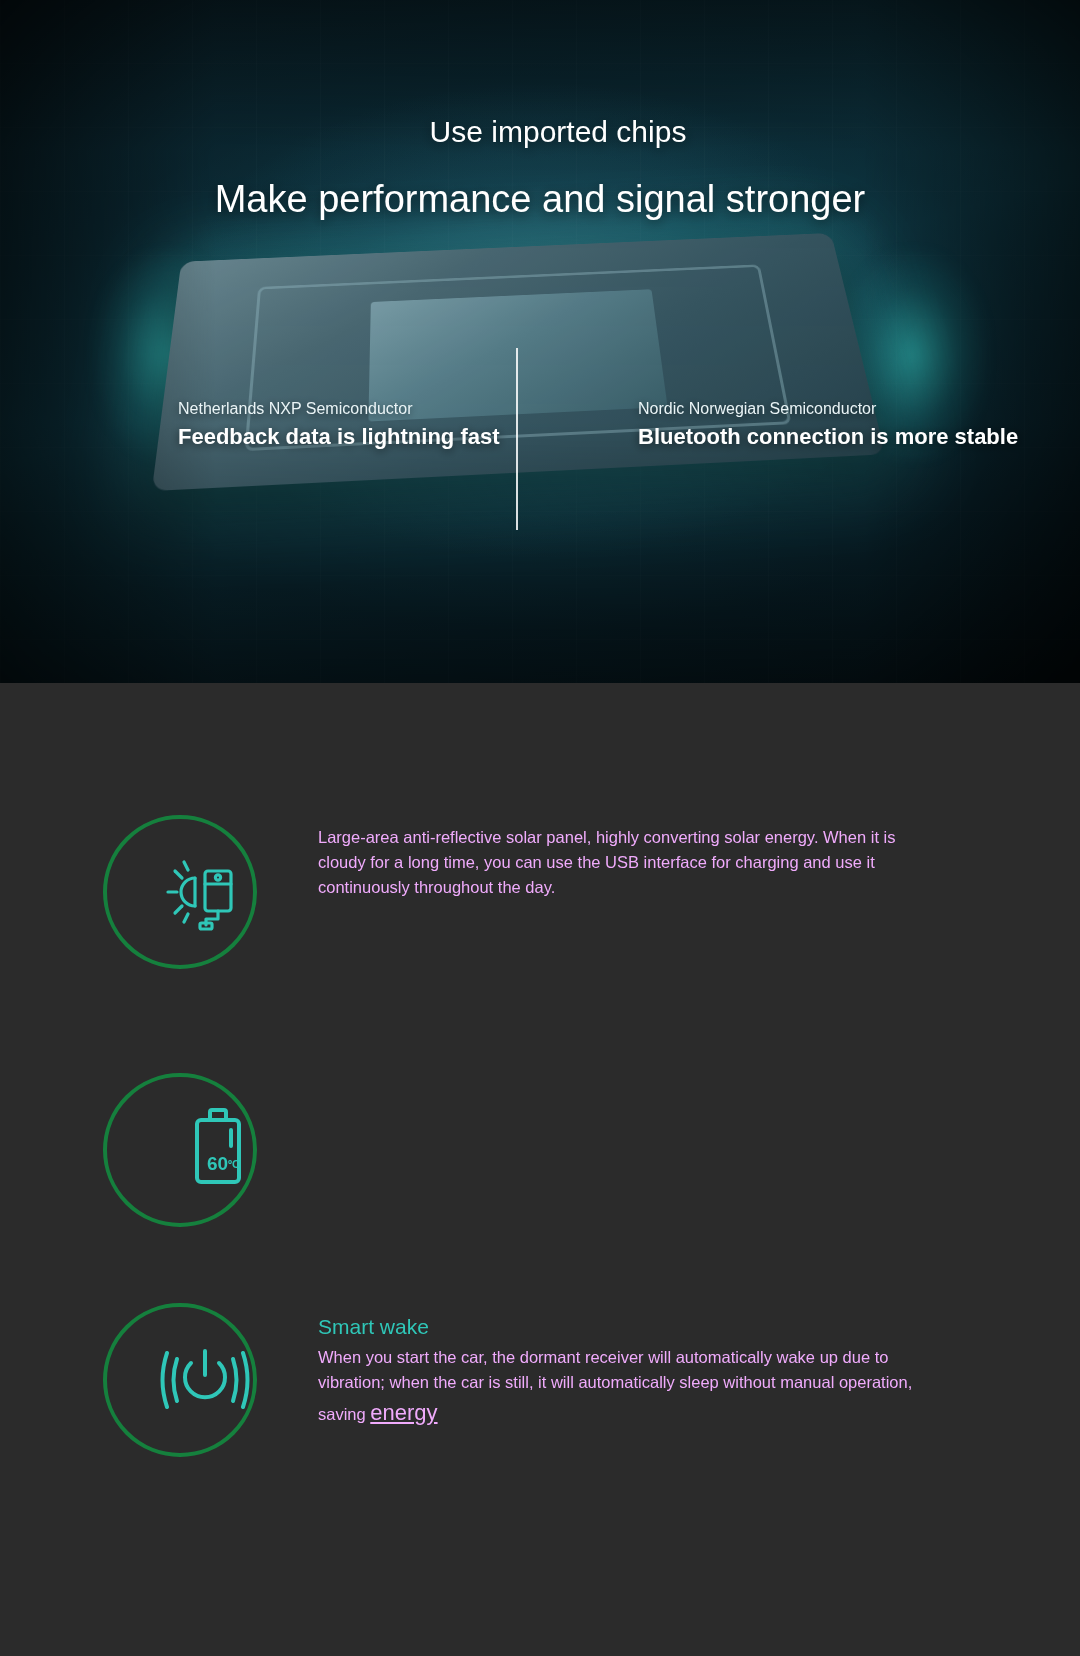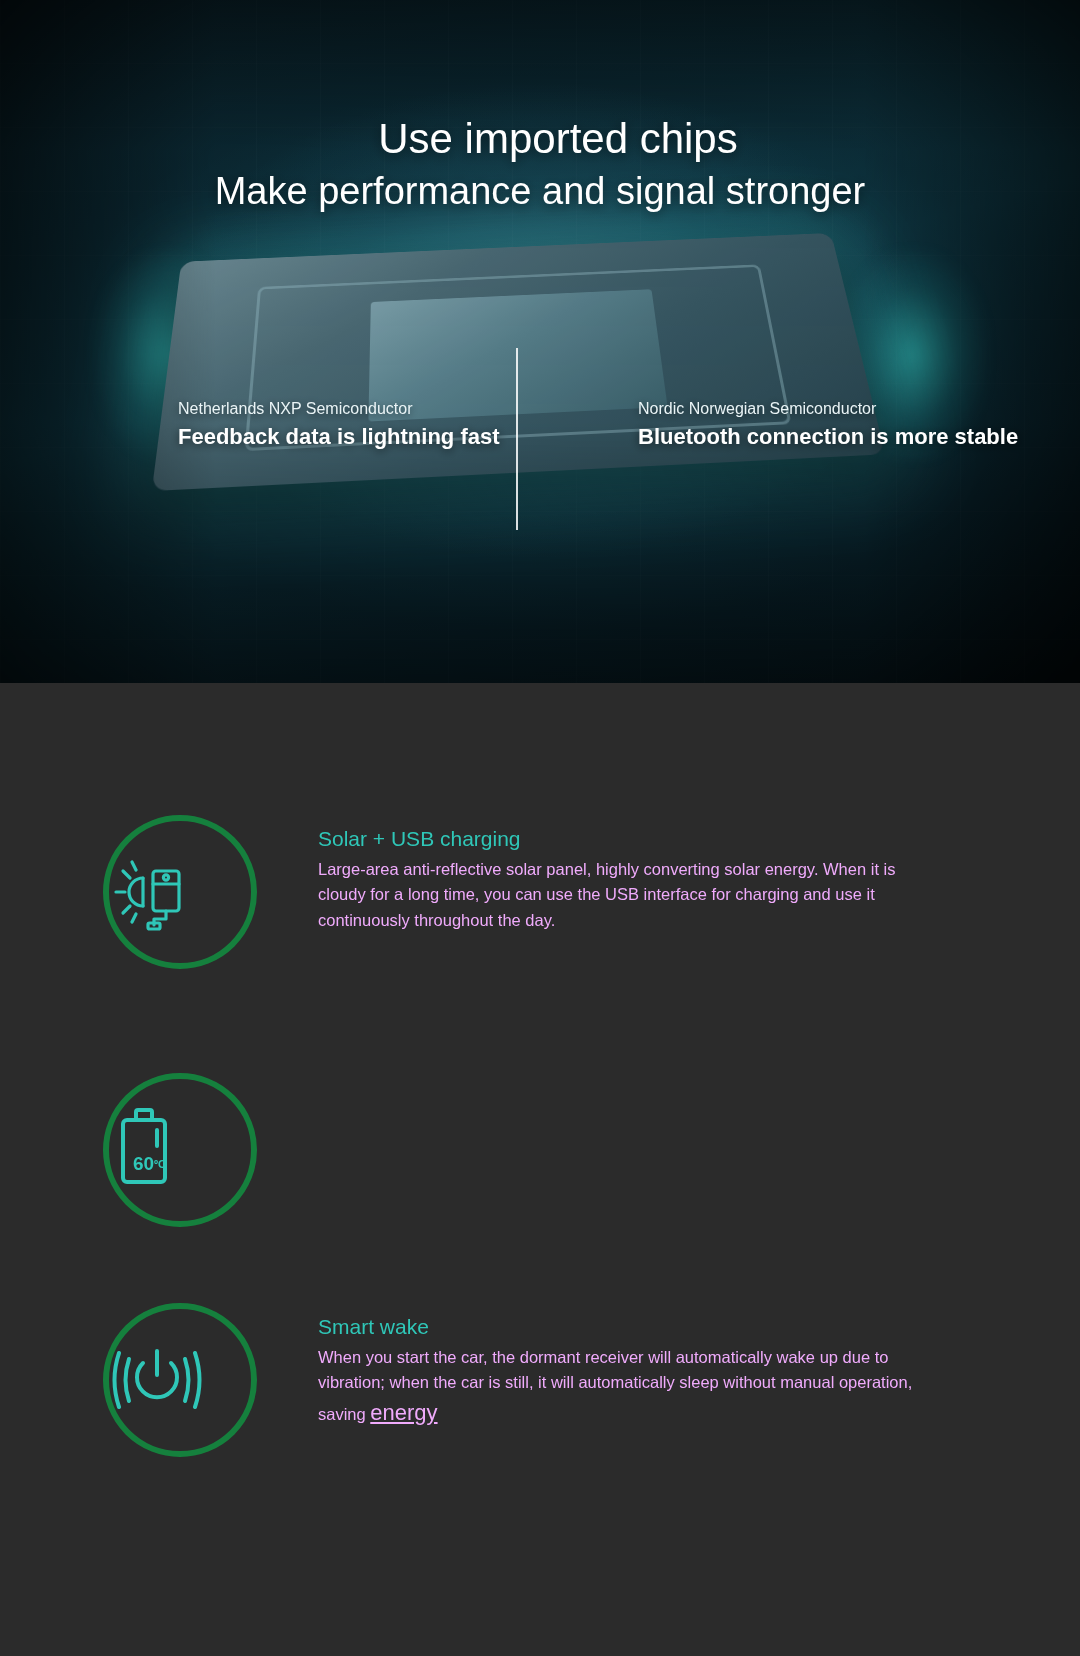--- a/index.html
+++ b/index.html
@@ -80,22 +80,22 @@
 
   .hero-heading {
     position: absolute;
     left: 0; right: 0; top: 112px;
     text-align: center;
     color: #ffffff;
     font-weight: 400;
     line-height: 1.30;
     text-shadow: 0 2px 12px rgba(0,0,0,0.55);
   }
-  .hero-heading .l1 { display: block; font-size: 42px; padding-left: 36px; }
-  .hero-heading .l2 { display: block; font-size: 38px; }
+  .hero-heading .l1 { display: block; font-size: 30px; padding-left: 36px; }
+  .hero-heading .l2 { display: block; font-size: 38px; margin-top: 24px; }
 
   .hero-specs {
     position: absolute;
     left: 178px; top: 400px;
     width: 760px;
     display: flex;
   }
   .spec {
     flex: 0 0 50%;
     padding-right: 24px;
@@ -142,25 +142,25 @@
 
   .icon-wrap {
     flex: 0 0 auto;
     width: 160px;
     margin-left: 100px;
     display: flex;
     justify-content: center;
   }
   .icon-circle {
     width: 154px; height: 154px;
-    border: 6px solid #15803d;
+    border: 4px solid #15803d;
     border-radius: 50%;
     display: flex;
     align-items: center;
-    justify-content: flex-start;
+    justify-content: flex-end;
   }
   .feature-text {
     flex: 1 1 auto;
     margin-left: 58px;
     padding-top: 10px;
     max-width: 600px;
   }
   .feature-title {
     font-size: 21px;
     font-weight: 400;
@@ -237,21 +237,20 @@
             <line x1="44" y1="31" x2="70" y2="31"></line>
             <circle cx="57" cy="24.5" r="2.6"></circle>
 
             <path d="M57 58 v8 h-12 v6"></path>
             <rect x="39" y="70" width="12" height="6" rx="1.5"></rect>
           </g>
         </svg>
       </div>
     </div>
     <div class="feature-text">
-      <div class="feature-title">Solar + USB charging</div>
       <div class="feature-body">Large-area anti-reflective solar panel, highly converting solar energy. When it is cloudy for a long time, you can use the USB interface for charging and use it continuously throughout the day.</div>
     </div>
   </div>
 
   <div class="feature feature-2">
     <div class="icon-wrap">
       <div class="icon-circle">
         <svg width="70" height="92" viewBox="0 0 70 92" fill="none">
           <g stroke="#2fc7b8" stroke-width="4" stroke-linecap="round" stroke-linejoin="round">
             <rect x="14" y="16" width="42" height="62" rx="4"></rect>

